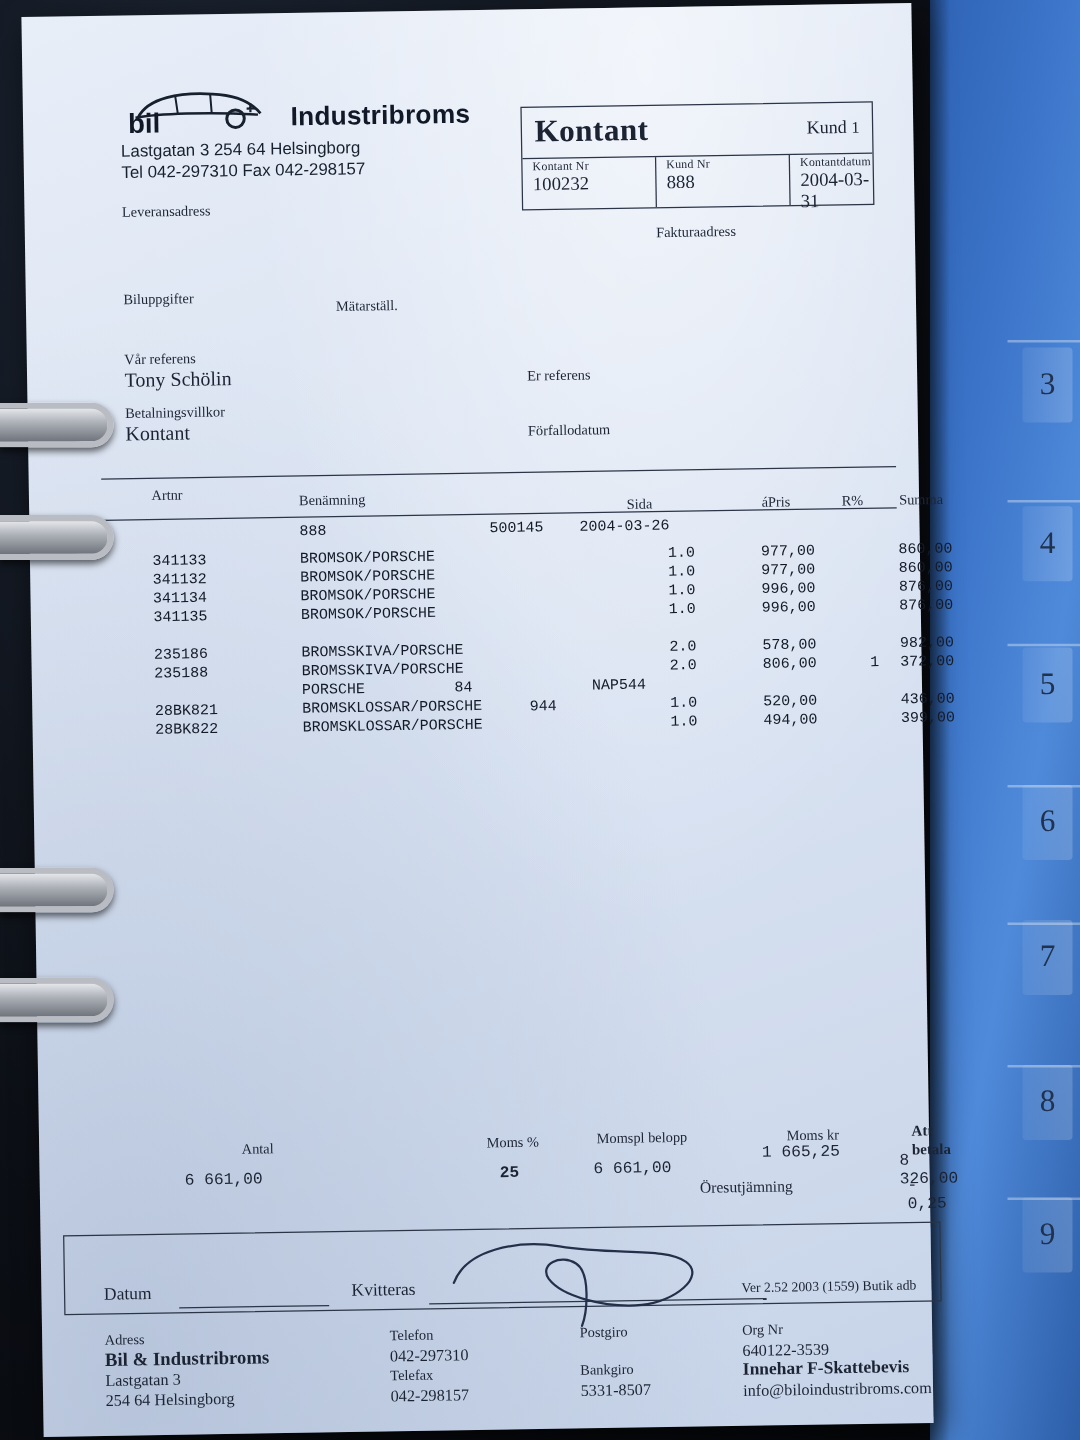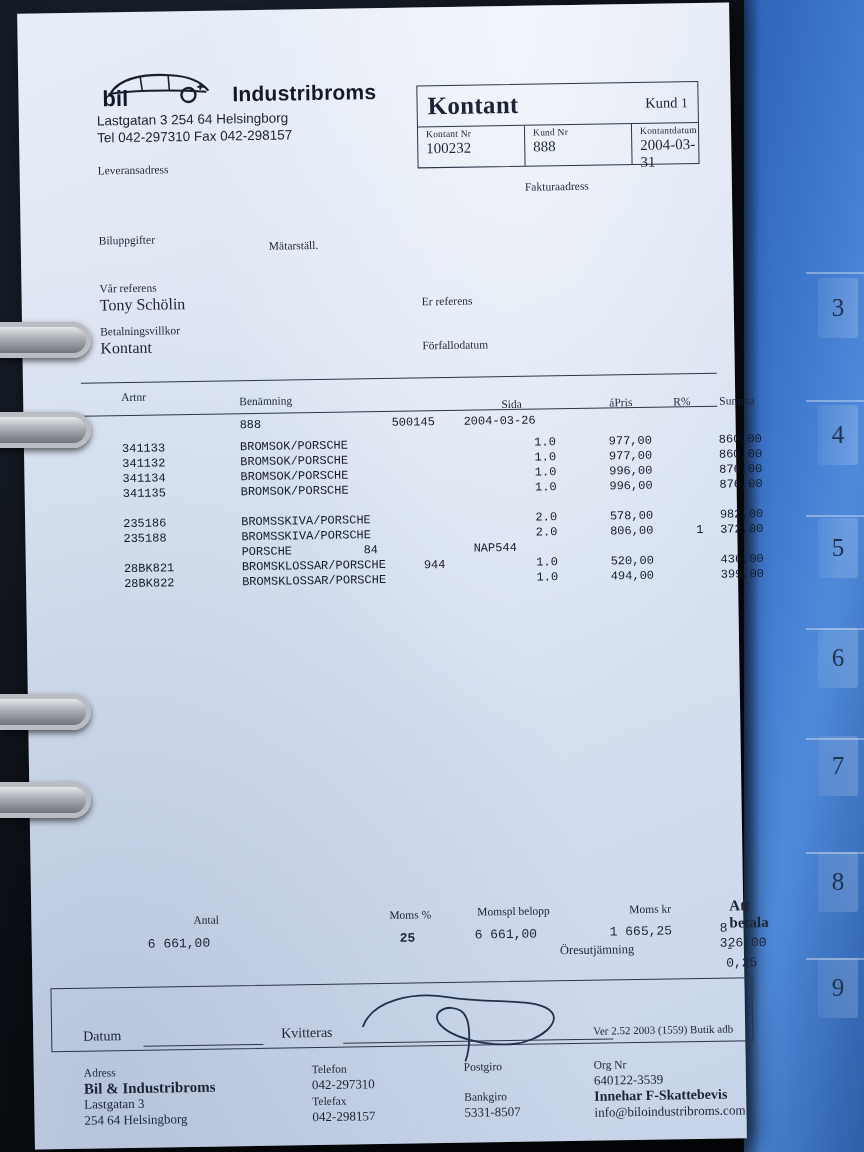--- a/index.html
+++ b/index.html
@@ -259,21 +259,21 @@
   .c-antal { position: absolute; left: 414px; width: 60px; text-align: right; }
   .c-apris { position: absolute; left: 500px; width: 70px; text-align: right; }
   .c-rabatt{ position: absolute; left: 580px; width: 40px; text-align: right; }
   .c-summa { position: absolute; left: 600px; width: 80px; text-align: right; }
   .gap { height: 15px; }
 
   
   .totals { position: absolute; left: 58px; top: 895px; width: 660px; font-family: "Liberation Serif", serif; }
   .tot-lbl { position: absolute; font-size: 11.5px; }
   .tot-val { position: absolute; font-family: "Liberation Mono", monospace; font-size: 13px; }
-  .tot-strong { font-weight: bold; font-size: 15px; font-family: "Liberation Serif", serif; }
+  .tot-strong { font-weight: bold; font-size: 12px; font-family: "Liberation Serif", serif; }
 
   
   .sigbox {
     position: absolute;
     left: 18px;
     top: 975px;
     width: 700px;
     height: 62px;
     border: 1.3px solid #2b3547;
   }
@@ -478,21 +478,21 @@
         <span class="tot-lbl" style="left:104px; top:8px;">Antal</span>
         <span class="tot-val" style="left:58px; top:30px;">6 661,00</span>
 
         <span class="tot-lbl" style="left:300px; top:6px;">Moms %</span>
         <span class="tot-val" style="left:310px; top:28px;font-weight:bold;">25</span>
 
         <span class="tot-lbl" style="left:388px; top:4px;">Momspl belopp</span>
         <span class="tot-val" style="left:385px; top:26px;">6 661,00</span>
 
         <span class="tot-lbl" style="left:540px; top:4px;">Moms kr</span>
-        <span class="tot-val" style="left:520px; top:25px;">1 665,25</span>
+        <span class="tot-val" style="left:520px; top:15px;">1 665,25</span>
 
         <span class="tot-lbl tot-strong" style="left:640px; top:0px;">Att betala</span>
         <span class="tot-val" style="left:630px; top:23px;">8 326,00</span>
 
         <span class="tot-lbl" style="left:470px; top:43px; font-size:12.5px;">Öresutjämning</span>
         <span class="tot-val" style="left:636px; top:43px;">- 0,25</span>
       </div>
 
       <div class="sigbox"></div>
       <span class="sig-datum">Datum</span>

